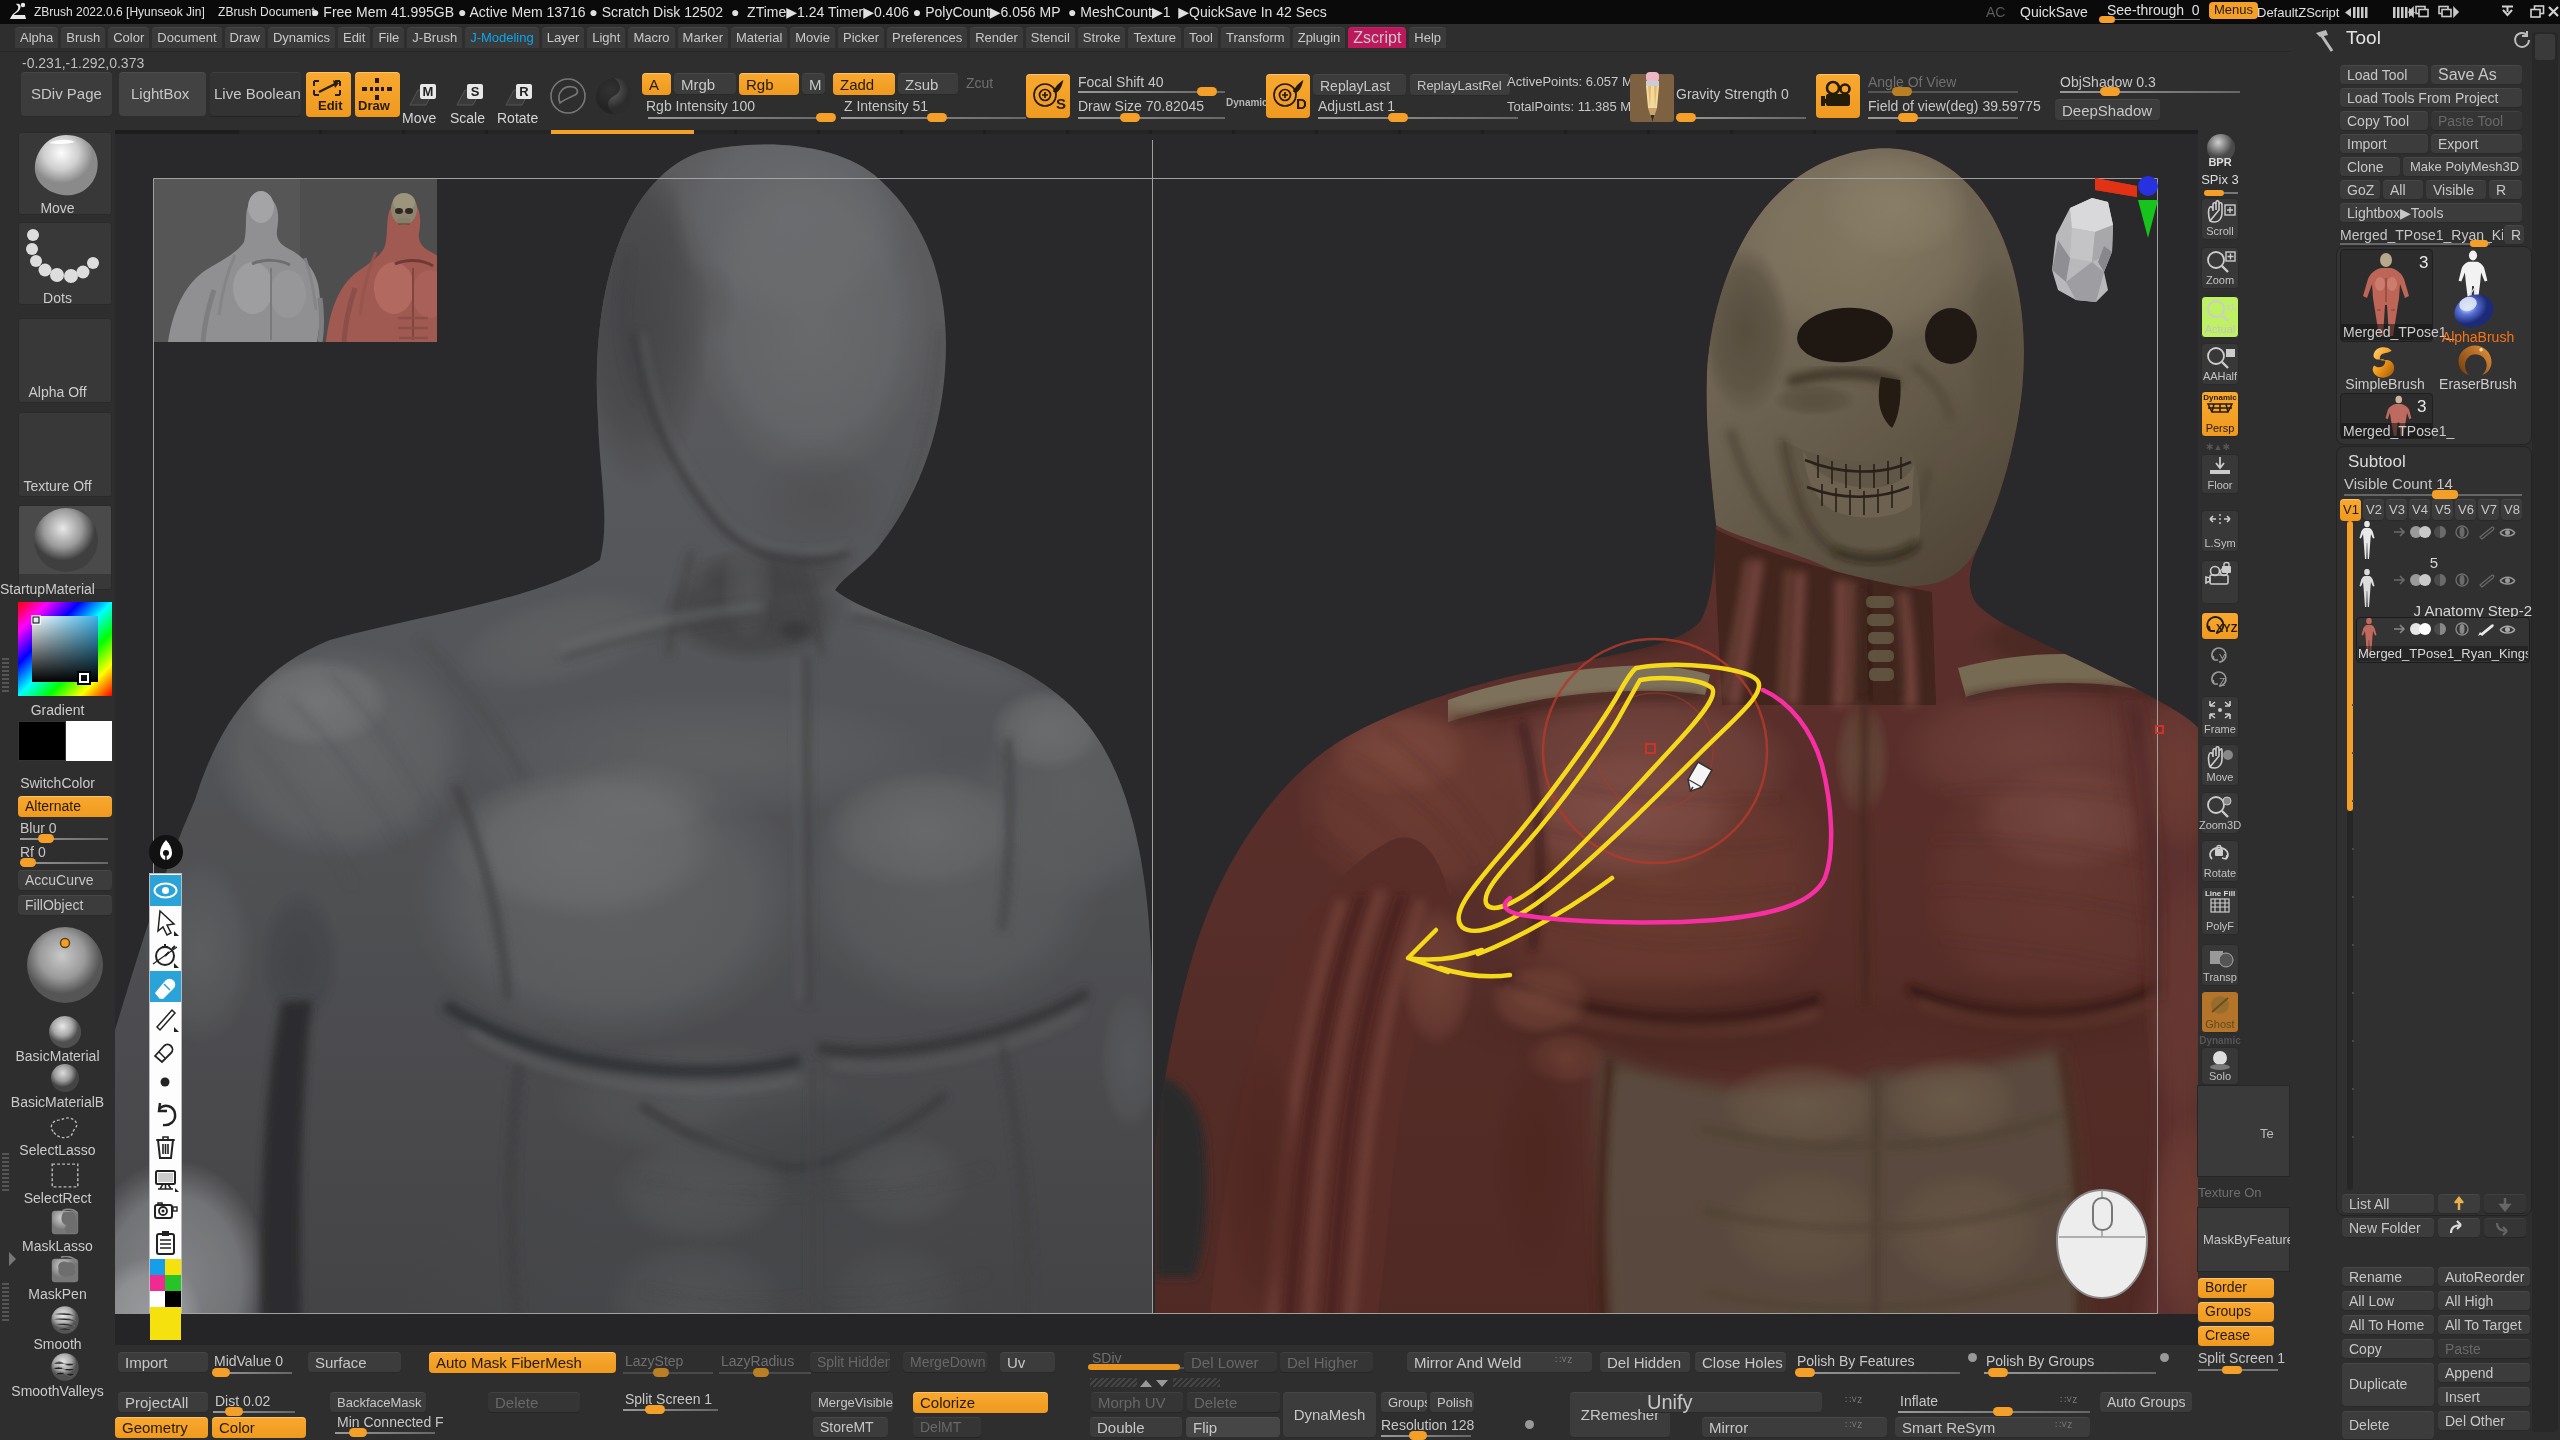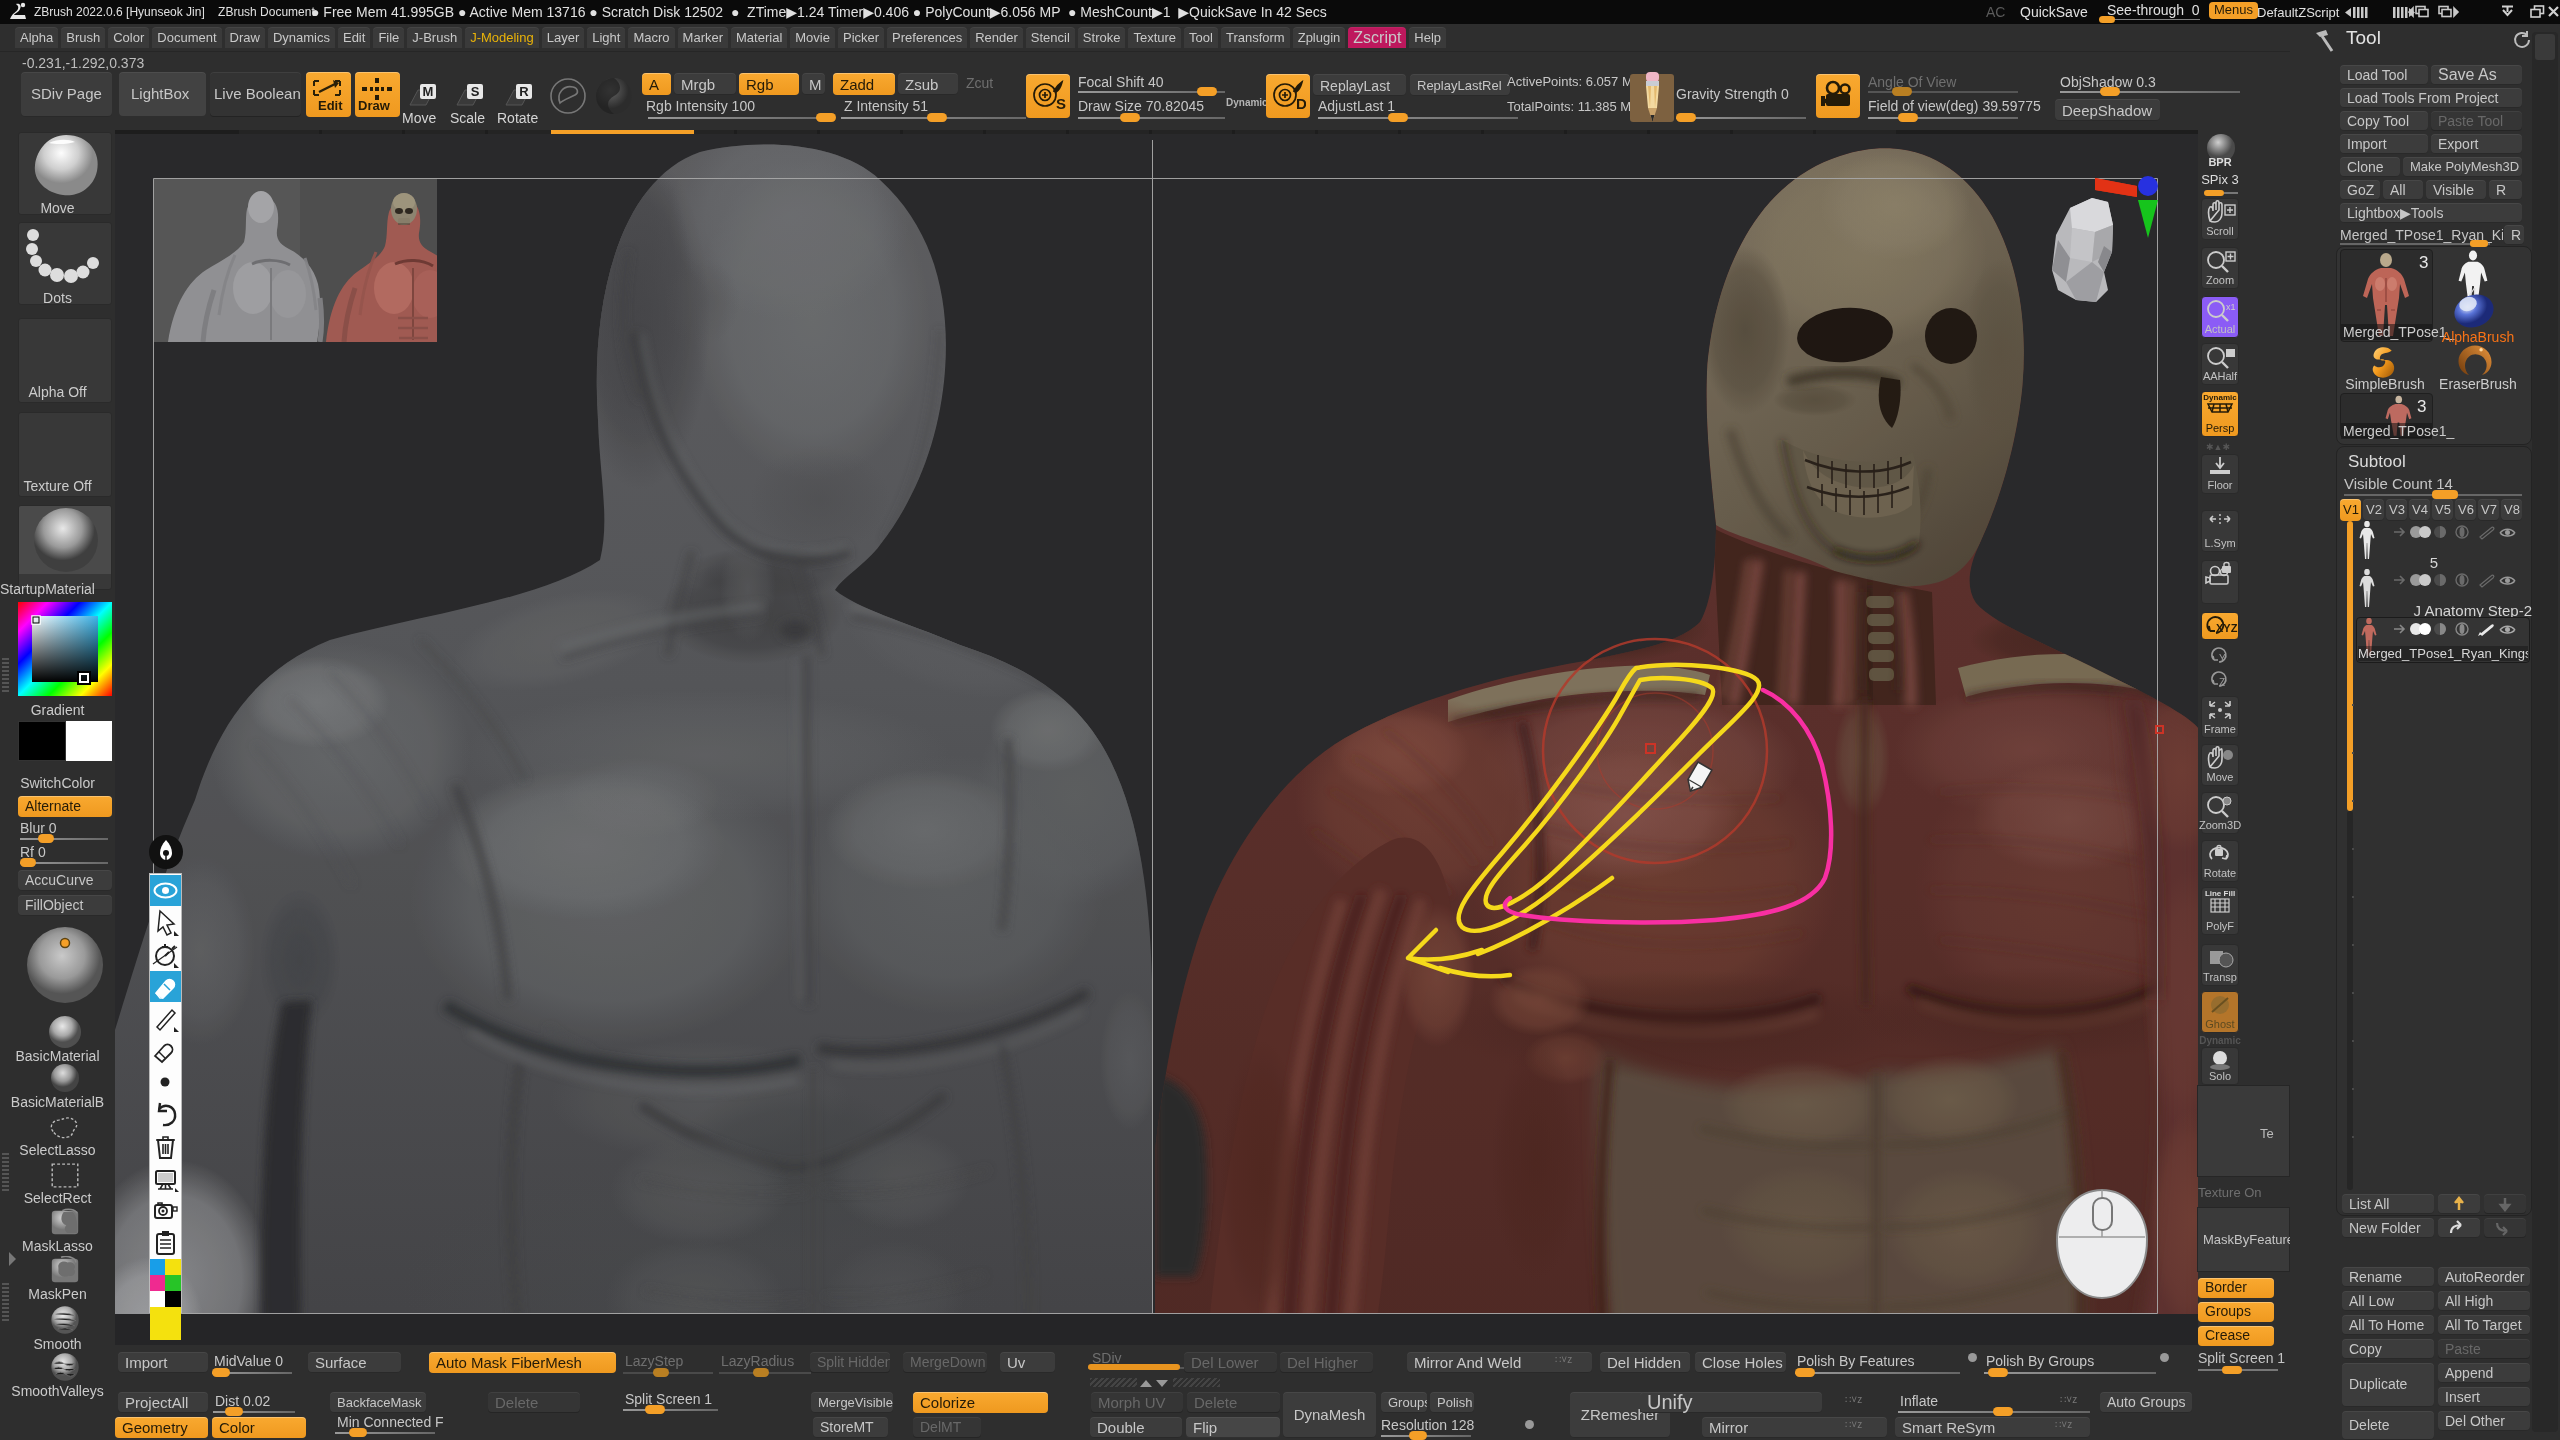--- a/index.html
+++ b/index.html
@@ -69,21 +69,21 @@
     <div style="display:flex;gap:3px;padding-left:15px;padding-top:3px">
       <div style="height:21px;background:#3a3a3a;border-radius:4px 4px 0 0;color:#c9c9c9;font-size:13px;line-height:21px;padding:0 5px;box-shadow:inset 0 1px 0 rgba(255,255,255,.05)">Alpha</div>
       <div style="height:21px;background:#3a3a3a;border-radius:4px 4px 0 0;color:#c9c9c9;font-size:13px;line-height:21px;padding:0 5px;box-shadow:inset 0 1px 0 rgba(255,255,255,.05)">Brush</div>
       <div style="height:21px;background:#3a3a3a;border-radius:4px 4px 0 0;color:#c9c9c9;font-size:13px;line-height:21px;padding:0 5px;box-shadow:inset 0 1px 0 rgba(255,255,255,.05)">Color</div>
       <div style="height:21px;background:#3a3a3a;border-radius:4px 4px 0 0;color:#c9c9c9;font-size:13px;line-height:21px;padding:0 5px;box-shadow:inset 0 1px 0 rgba(255,255,255,.05)">Document</div>
       <div style="height:21px;background:#3a3a3a;border-radius:4px 4px 0 0;color:#c9c9c9;font-size:13px;line-height:21px;padding:0 5px;box-shadow:inset 0 1px 0 rgba(255,255,255,.05)">Draw</div>
       <div style="height:21px;background:#3a3a3a;border-radius:4px 4px 0 0;color:#c9c9c9;font-size:13px;line-height:21px;padding:0 5px;box-shadow:inset 0 1px 0 rgba(255,255,255,.05)">Dynamics</div>
       <div style="height:21px;background:#3a3a3a;border-radius:4px 4px 0 0;color:#c9c9c9;font-size:13px;line-height:21px;padding:0 5px;box-shadow:inset 0 1px 0 rgba(255,255,255,.05)">Edit</div>
       <div style="height:21px;background:#3a3a3a;border-radius:4px 4px 0 0;color:#c9c9c9;font-size:13px;line-height:21px;padding:0 5px;box-shadow:inset 0 1px 0 rgba(255,255,255,.05)">File</div>
       <div style="height:21px;background:#3a3a3a;border-radius:4px 4px 0 0;color:#c9c9c9;font-size:13px;line-height:21px;padding:0 5px;box-shadow:inset 0 1px 0 rgba(255,255,255,.05)">J-Brush</div>
-      <div style="height:21px;background:#3a3a3a;border-radius:4px 4px 0 0;color:#eab308;font-size:13px;line-height:21px;padding:0 5px;box-shadow:inset 0 1px 0 rgba(255,255,255,.05)">J-Modeling</div>
+      <div style="height:21px;background:#3a3a3a;border-radius:4px 4px 0 0;color:#0ea5e9;font-size:13px;line-height:21px;padding:0 5px;box-shadow:inset 0 1px 0 rgba(255,255,255,.05)">J-Modeling</div>
       <div style="height:21px;background:#3a3a3a;border-radius:4px 4px 0 0;color:#c9c9c9;font-size:13px;line-height:21px;padding:0 5px;box-shadow:inset 0 1px 0 rgba(255,255,255,.05)">Layer</div>
       <div style="height:21px;background:#3a3a3a;border-radius:4px 4px 0 0;color:#c9c9c9;font-size:13px;line-height:21px;padding:0 5px;box-shadow:inset 0 1px 0 rgba(255,255,255,.05)">Light</div>
       <div style="height:21px;background:#3a3a3a;border-radius:4px 4px 0 0;color:#c9c9c9;font-size:13px;line-height:21px;padding:0 5px;box-shadow:inset 0 1px 0 rgba(255,255,255,.05)">Macro</div>
       <div style="height:21px;background:#3a3a3a;border-radius:4px 4px 0 0;color:#c9c9c9;font-size:13px;line-height:21px;padding:0 5px;box-shadow:inset 0 1px 0 rgba(255,255,255,.05)">Marker</div>
       <div style="height:21px;background:#3a3a3a;border-radius:4px 4px 0 0;color:#c9c9c9;font-size:13px;line-height:21px;padding:0 5px;box-shadow:inset 0 1px 0 rgba(255,255,255,.05)">Material</div>
       <div style="height:21px;background:#3a3a3a;border-radius:4px 4px 0 0;color:#c9c9c9;font-size:13px;line-height:21px;padding:0 5px;box-shadow:inset 0 1px 0 rgba(255,255,255,.05)">Movie</div>
       <div style="height:21px;background:#3a3a3a;border-radius:4px 4px 0 0;color:#c9c9c9;font-size:13px;line-height:21px;padding:0 5px;box-shadow:inset 0 1px 0 rgba(255,255,255,.05)">Picker</div>
       <div style="height:21px;background:#3a3a3a;border-radius:4px 4px 0 0;color:#c9c9c9;font-size:13px;line-height:21px;padding:0 5px;box-shadow:inset 0 1px 0 rgba(255,255,255,.05)">Preferences</div>
       <div style="height:21px;background:#3a3a3a;border-radius:4px 4px 0 0;color:#c9c9c9;font-size:13px;line-height:21px;padding:0 5px;box-shadow:inset 0 1px 0 rgba(255,255,255,.05)">Render</div>
       <div style="height:21px;background:#3a3a3a;border-radius:4px 4px 0 0;color:#c9c9c9;font-size:13px;line-height:21px;padding:0 5px;box-shadow:inset 0 1px 0 rgba(255,255,255,.05)">Stencil</div>
@@ -1174,21 +1174,21 @@
         <path d="M28 8 V14 M25 11 H31" stroke="#ccc" stroke-width="1.4"></path>
       </svg></div>
     <div class="a" style="left:0px;top:95px;width:44px;text-align:center;font-size:11px;color:#c3c3c3">Scroll</div>
     <div class="a" style="left:3px;top:117px;width:38px;height:42px;background:#383838;border-radius:4px;border:1px solid #2a2a2a"><svg width="36" height="26" viewBox="0 0 36 26">
         <circle cx="14" cy="12" r="8" fill="none" stroke="#ccc" stroke-width="1.8"></circle>
         <path d="M20 18 L26 24" stroke="#ccc" stroke-width="2.4"></path>
         <rect x="24" y="4" width="9" height="9" fill="none" stroke="#ccc" stroke-width="1.4"></rect>
         <path d="M28.5 5.5 V11.5 M25.5 8.5 H31.5" stroke="#ccc" stroke-width="1.4"></path>
       </svg></div>
     <div class="a" style="left:0px;top:144px;width:44px;text-align:center;font-size:11px;color:#c3c3c3">Zoom</div>
-    <div class="a" style="left:3px;top:166px;width:38px;height:42px;background:#8b5cf6;border-radius:4px;border:1px solid #2a2a2a"><svg width="36" height="26" viewBox="0 0 36 26">
+    <div class="a" style="left:3px;top:166px;width:38px;height:42px;background:#bef264;border-radius:4px;border:1px solid #2a2a2a"><svg width="36" height="26" viewBox="0 0 36 26">
         <circle cx="14" cy="12" r="8" fill="none" stroke="#ccc" stroke-width="1.8"></circle>
         <path d="M20 18 L26 24" stroke="#ccc" stroke-width="2.4"></path>
         <text x="24" y="13" font-size="9" fill="#ccc" font-family="Liberation Sans">x1</text>
       </svg></div>
     <div class="a" style="left:0px;top:193px;width:44px;text-align:center;font-size:11px;color:#c3c3c3">Actual</div>
     <div class="a" style="left:3px;top:213px;width:38px;height:42px;background:#383838;border-radius:4px;border:1px solid #2a2a2a"><svg width="36" height="26" viewBox="0 0 36 26">
         <circle cx="14" cy="12" r="8" fill="none" stroke="#ccc" stroke-width="1.8"></circle>
         <path d="M20 18 L26 24" stroke="#ccc" stroke-width="2.4"></path>
         <rect x="24" y="5" width="9" height="8" fill="#ccc"></rect>
       </svg></div>

